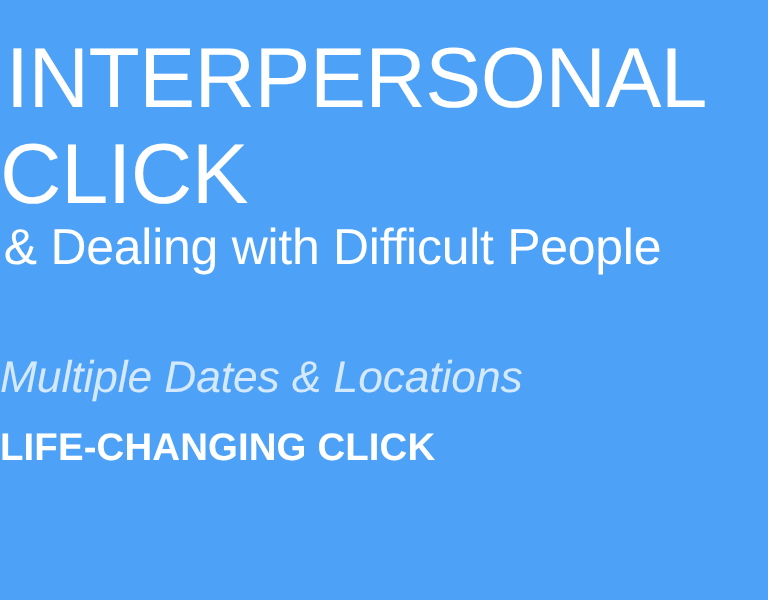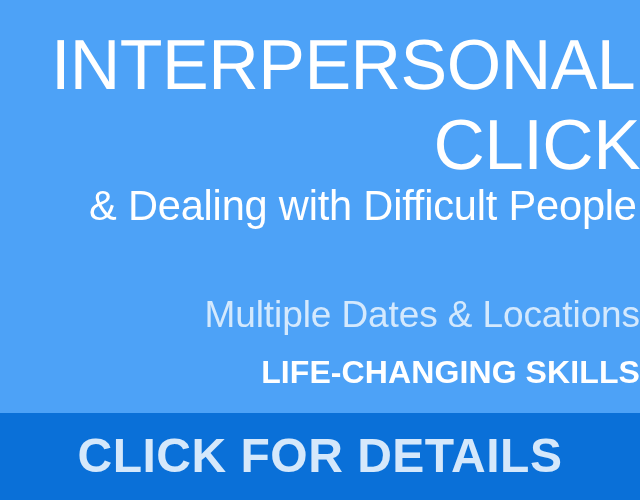--- a/index.html
+++ b/index.html
@@ -23,21 +23,21 @@
     -webkit-font-smoothing: antialiased;
   }
 
   
   .banner-body {
     position: relative;
     flex: 0 0 413px;
     height: 413px;
     width: 100%;
     background: #4da2f7;
-    text-align: right;
+    text-align: left;
   }
 
   .headline {
     position: absolute;
     left: 0;
     right: 0;
     top: 26px;
     color: #ffffff;
     font-family: "Liberation Sans", sans-serif;
     font-weight: 300;
@@ -82,21 +82,21 @@
     right: 0;
     color: rgba(255, 255, 255, 0.76);
     font-weight: 300;
     font-size: 37px;
     line-height: 42px;
     letter-spacing: -0.1px;
     white-space: nowrap;
     margin: 0;
   }
   .detail-line-1 { top: 241px; }
-  .detail-line-2 { top: 294px; }
+  .detail-line-2 { top: 294px; font-style: italic; }
 
   .impact-line {
     position: absolute;
     left: 0;
     right: 0;
     top: 353px;
     color: #ffffff;
     font-weight: 600;
     font-size: 32px;
     line-height: 38px;
@@ -136,21 +136,18 @@
     <h1 class="headline">
       <span class="headline-line headline-line-1">INTERPERSONAL</span>
       <span class="headline-line headline-line-2">CLICK</span>
     </h1>
 
     <p class="subhead">&amp; Dealing with Difficult People</p>
 
 
     <p class="detail-line detail-line-2">Multiple Dates &amp; Locations</p>
 
-    <p class="impact-line">LIFE-CHANGING SKILLS</p>
+    <p class="impact-line">LIFE-CHANGING CLICK</p>
 
   </div>
 
-  <div class="cta-bar">
-    <span class="cta-label">CLICK FOR DETAILS</span>
-  </div>
 
 </div>
 
 </body></html>

